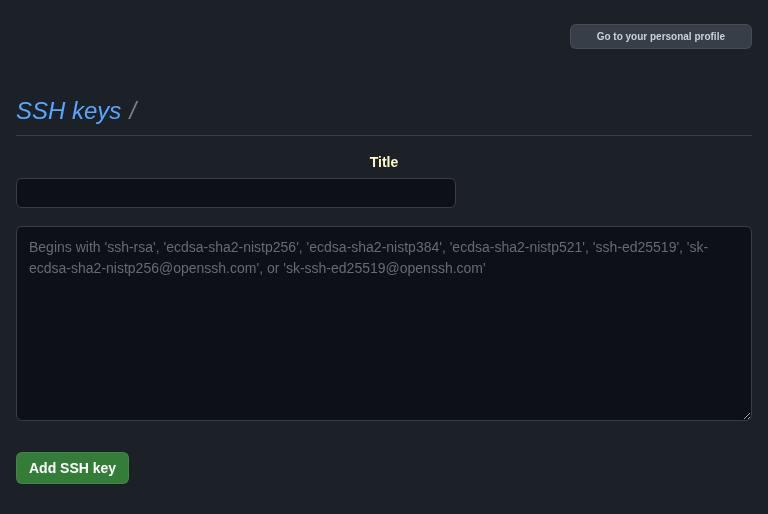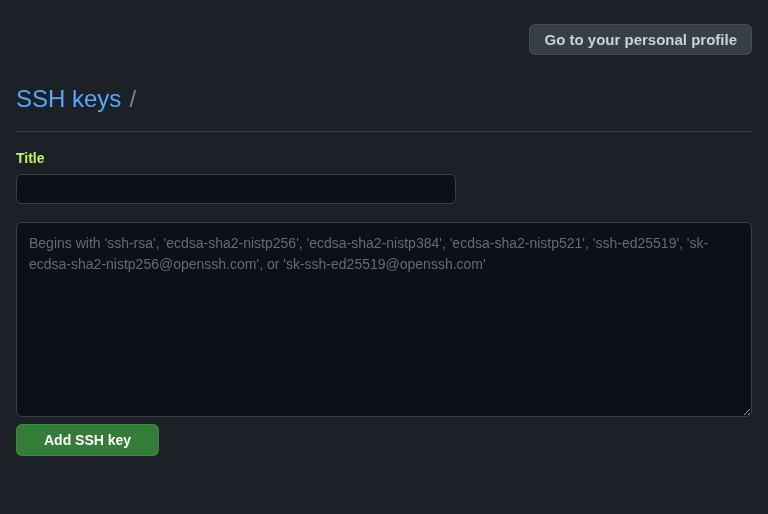--- a/index.html
+++ b/index.html
@@ -19,60 +19,62 @@
     .top-bar {
       display: flex;
       justify-content: flex-end;
       padding: 24px 16px 0 16px;
     }
     .profile-btn {
       background-color: #373e47;
       color: #c9d1d9;
       border: 1px solid rgba(205, 217, 229, 0.1);
       border-radius: 6px;
-      padding: 6px 14px;
-      font-size: 15px;
+      padding: 6px 26px;
+      font-size: 10px;
       font-weight: 600;
       cursor: pointer;
       font-family: inherit;
     }
     .content {
       padding: 16px 16px 0 16px;
     }
     .breadcrumb {
       font-size: 24px;
       font-weight: 400;
-      padding-bottom: 18px;
+      padding-bottom: 10px;
       border-bottom: 1px solid #373e47;
-      margin-top: 14px;
+      margin-top: 32px;
       display: flex;
       align-items: baseline;
       gap: 8px;
+      font-style: italic;
     }
     .breadcrumb-link {
       color: #58a6ff;
       text-decoration: none;
       cursor: pointer;
     }
     .breadcrumb-sep {
       color: #768390;
       font-weight: 300;
     }
     .breadcrumb-current {
       color: #adbac7;
     }
     .form-group {
       margin-top: 18px;
     }
     .form-label {
       display: block;
       font-weight: 600;
       font-size: 14px;
-      color: #bef264;
+      color: #fef9c3;
       margin-bottom: 8px;
+      text-align: center;
     }
     .text-input {
       background-color: #0d1117;
       border: 1px solid #373e47;
       border-radius: 6px;
       color: #c9d1d9;
       padding: 5px 12px;
       font-size: 14px;
       font-family: inherit;
       width: 440px;
@@ -94,26 +96,26 @@
       line-height: 1.5;
     }
     .textarea-input::placeholder {
       color: #646b74;
     }
     .submit-btn {
       background-color: #347d39;
       color: #ffffff;
       border: 1px solid rgba(205, 217, 229, 0.1);
       border-radius: 6px;
-      padding: 7px 27px;
+      padding: 7px 12px;
       font-size: 14px;
       font-weight: 600;
       cursor: pointer;
       font-family: inherit;
-      margin-top: 4px;
+      margin-top: 28px;
     }
   </style>
 </head>
 <body>
 
 <div class="top-bar">
   <button class="profile-btn">Go to your personal profile</button>
 </div>
 
 <div class="content">

